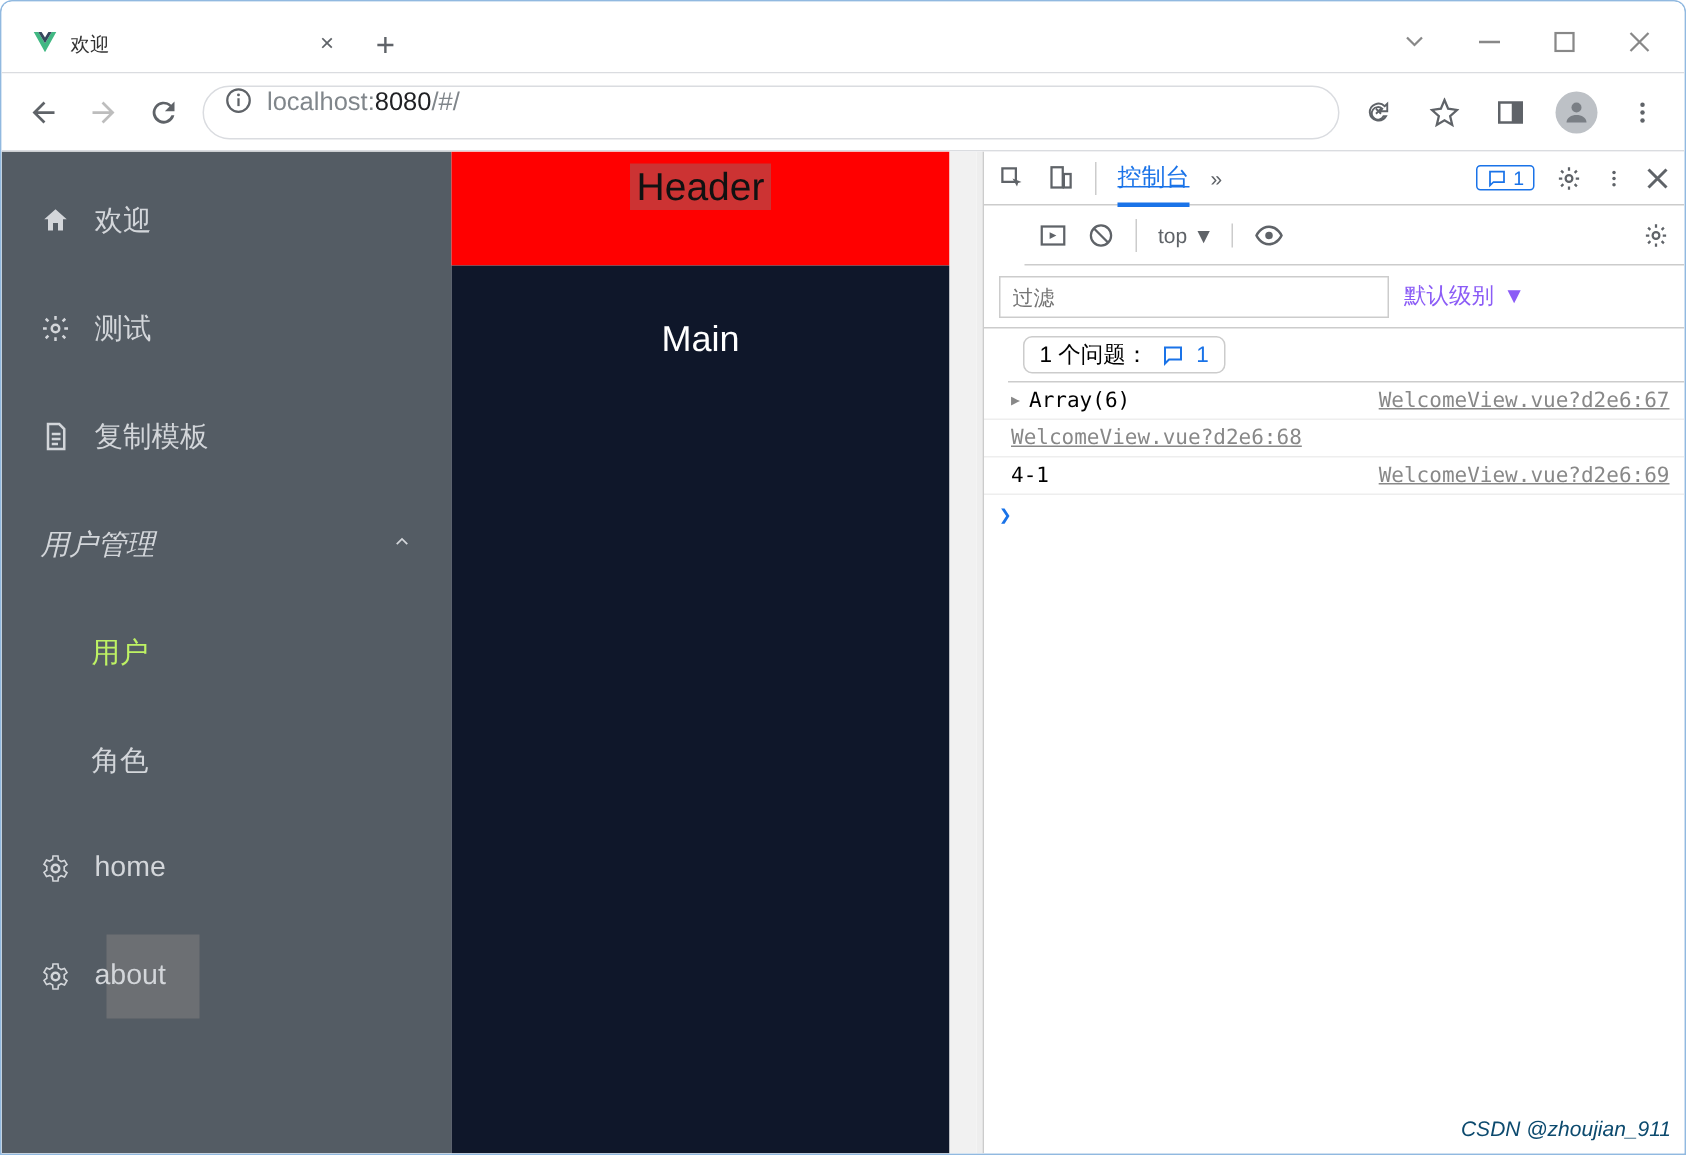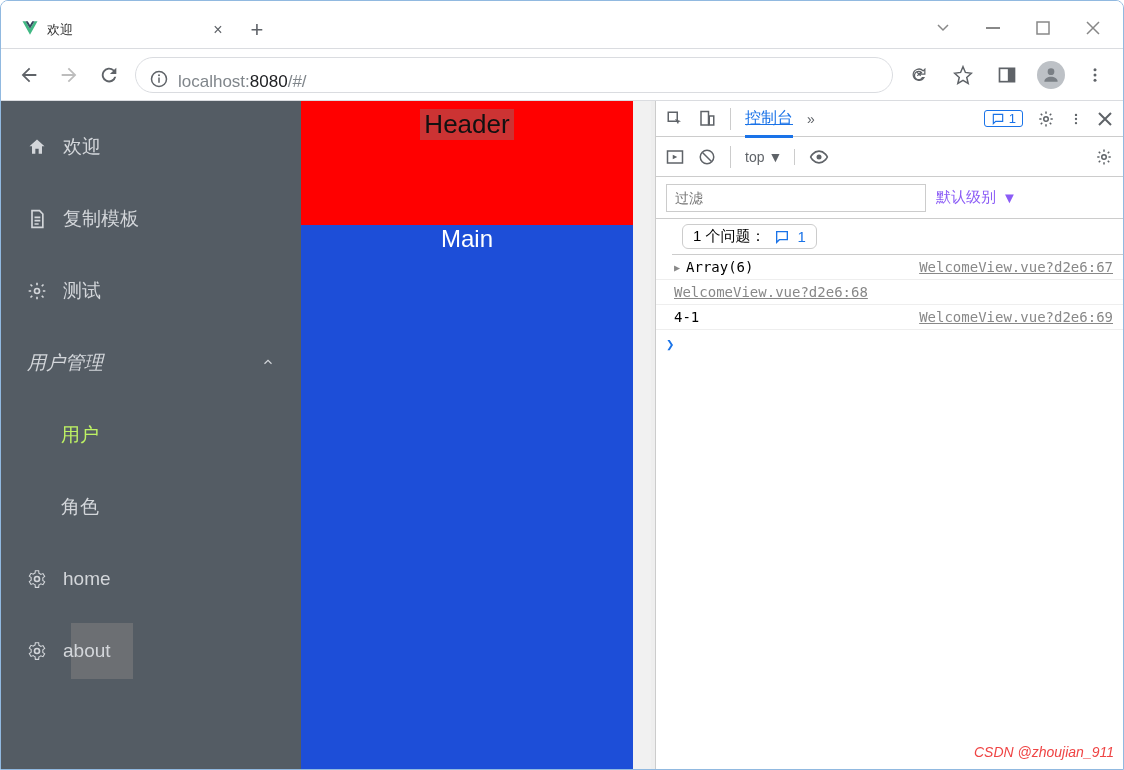--- a/index.html
+++ b/index.html
@@ -13,21 +13,21 @@
     .tab-title { font-size: 13px; color: #333; flex: 1; }
     .tab-close { color: #5f6368; font-size: 16px; cursor: pointer; width: 18px; height: 18px; display: flex; align-items: center; justify-content: center; border-radius: 50%; }
     .new-tab { width: 36px; height: 36px; display: flex; align-items: center; justify-content: center; color: #5f6368; font-size: 22px; cursor: pointer; }
     .window-controls { display: flex; align-items: center; gap: 30px; padding: 0 20px 10px 0; color: #666; }
     .win-ctrl { width: 20px; height: 20px; display: flex; align-items: center; justify-content: center; cursor: pointer; }
     
     
     .address-bar { height: 52px; background: #fff; display: flex; align-items: center; padding: 0 14px; gap: 12px; border-bottom: 1px solid #dadce0; }
     .nav-icon { color: #5f6368; cursor: pointer; width: 28px; height: 28px; display: flex; align-items: center; justify-content: center; }
     .nav-icon.disabled { color: #bdbdbd; }
-    .url-bar { flex: 1; height: 36px; border: 1px solid #dadce0; border-radius: 18px; display: flex; align-items: flex-end; padding: 0 14px; gap: 10px; background: #fff; }
+    .url-bar { flex: 1; height: 36px; border: 1px solid #dadce0; border-radius: 18px; display: flex; align-items: flex-start; padding: 0 14px; gap: 10px; background: #fff; }
     .info-icon { color: #5f6368; }
     .url-text { font-size: 17px; color: #202124; }
     .url-text .host { color: #202124; }
     .url-text .path { color: #80868b; }
     .action-icons { display: flex; gap: 16px; align-items: center; }
     .avatar { width: 28px; height: 28px; border-radius: 50%; background: #bdc1c6; display: flex; align-items: center; justify-content: center; }
     
     
     .content-row { flex: 1; display: flex; overflow: hidden; }
     
@@ -41,54 +41,54 @@
     .nav-item.level2 { padding-left: 60px; height: 72px; }
     .nav-item.active { color: #bef264; }
     .nav-item.parent { padding-left: 26px; justify-content: space-between; font-style: italic; }
     .nav-item.highlight { position: relative; }
     .nav-item.highlight::before { content: ""; position: absolute; left: 70px; top: 8px; width: 62px; height: 56px; background: rgba(128,128,128,0.55); }
     .nav-icon-svg { width: 20px; height: 20px; flex-shrink: 0; }
     .chevron { color: #d3d6da; }
     
     
     .page-main { flex: 1; display: flex; flex-direction: column; }
-    .page-header { height: 124px; background: #ff0000; display: flex; align-items: flex-start; justify-content: center; padding-top: 8px; }
+    .page-header { height: 76px; background: #ff0000; display: flex; align-items: flex-start; justify-content: center; padding-top: 8px; }
     .page-header-text { font-size: 26px; color: #111; background: rgba(128,128,128,0.4); padding: 0 4px; }
-    .page-body { flex: 1; background: #1d4ed8; display: flex; align-items: flex-start; justify-content: center; }
+    .page-body { flex: 1; background: #0f172a; display: flex; align-items: flex-start; justify-content: center; padding-top: 36px; }
     .page-body-text { font-size: 24px; color: #fff; }
     .page-scroll { width: 18px; background: #f1f1f1; display: flex; flex-direction: column; }
     .scroll-thumb { flex: 1; }
     
     
     .devtools { flex: 1; display: flex; flex-direction: column; border-left: 1px solid #ccc; background: #fff; font-size: 14px; }
     .dt-tabs { height: 36px; border-bottom: 1px solid #ccc; display: flex; align-items: center; padding: 0 10px; gap: 14px; }
     .dt-tab-btn { color: #5f6368; cursor: pointer; display: flex; align-items: center; gap: 4px; }
     .dt-tab-active { color: #1a73e8; border-bottom: 3px solid #1a73e8; padding-bottom: 6px; margin-bottom: -9px; font-size: 16px; text-decoration: underline; }
     .dt-issue-badge { border: 1px solid #1a73e8; border-radius: 3px; padding: 0 6px; color: #1a73e8; display: flex; align-items: center; gap: 4px; font-size: 13px; }
     .dt-spacer { flex: 1; }
     
-    .dt-toolbar { height: 40px; border-bottom: 1px solid #ccc; display: flex; align-items: center; padding: 0 10px; gap: 14px; }
+    .dt-toolbar { height: 40px; border-bottom: 1px solid #ccc; display: flex; align-items: center; padding: 0 10px; gap: 14px; margin-left: 27px; }
     .dt-select { color: #5f6368; display: flex; align-items: center; gap: 4px; border-right: 1px solid #ccc; padding-right: 12px; }
     .dt-sep { width: 1px; height: 22px; background: #ccc; }
     
     .dt-filter-row { height: 42px; border-bottom: 1px solid #ccc; display: flex; align-items: center; padding: 0 10px; gap: 10px; }
     .dt-filter-input { flex: 1; max-width: 260px; height: 28px; border: 1px solid #ccc; padding: 0 8px; font-size: 14px; color: #999; }
     .dt-level { color: #8b5cf6; display: flex; align-items: center; gap: 6px; font-size: 15px; }
     
     .dt-issues-row { height: 36px; border-bottom: 1px solid #ccc; display: flex; align-items: center; padding: 0 10px; gap: 8px; margin-left: 16px; }
     .dt-issues-inner { border: 1px solid #ccc; border-radius: 6px; padding: 2px 10px; display: flex; align-items: center; gap: 8px; font-size: 15px; }
     
     .dt-console { flex: 1; font-family: Menlo, Consolas, monospace; font-size: 14px; overflow-y: auto; }
     .dt-log-row { display: flex; padding: 4px 10px 4px 18px; border-bottom: 1px solid #eee; }
     .dt-log-msg { flex: 1; display: flex; align-items: center; gap: 6px; }
     .dt-log-src { color: #888; text-decoration: underline; }
     .dt-caret { color: #888; font-size: 10px; }
     .dt-prompt { padding: 6px 10px; color: #1a73e8; font-weight: bold; }
     
-    .watermark { position: absolute; bottom: 10px; right: 10px; color: #ef4444; font-size: 14px; font-style: italic; pointer-events: none; }
+    .watermark { position: absolute; bottom: 10px; right: 10px; color: #0c4a6e; font-size: 14px; font-style: italic; pointer-events: none; }
   </style>
 </head>
 <body>
 
 <div class="title-bar">
   <div class="tabs">
     <div class="tab">
       <span class="tab-vue-icon">
         <svg viewBox="0 0 24 24">
             <path fill="#41b883" d="M2 3h4l6 10L18 3h4L12 21 2 3z"></path>
@@ -189,31 +189,31 @@
     <div class="page-inner">
       <div class="sidebar">
         <div class="nav-item">
           <svg class="nav-icon-svg" viewBox="0 0 24 24">
               <path d="M12 3l9 8h-3v9h-4v-6h-4v6H6v-9H3z" fill="#d3d6da"></path>
             </svg>
           <span>欢迎</span>
         </div>
         <div class="nav-item">
           <svg class="nav-icon-svg" viewBox="0 0 24 24">
+              <circle cx="12" cy="12" r="3" fill="none" stroke="#d3d6da" stroke-width="2"></circle>
+              <path d="M12 2v3m0 14v3M4.2 4.2l2.1 2.1m11.4 11.4l2.1 2.1M2 12h3m14 0h3M4.2 19.8l2.1-2.1m11.4-11.4l2.1-2.1" stroke="#d3d6da" stroke-width="2"></path>
+            </svg>
+          <span>测试</span>
+        </div>
+        <div class="nav-item">
+          <svg class="nav-icon-svg" viewBox="0 0 24 24">
               <path d="M6 2h9l4 4v16H6z" fill="none" stroke="#d3d6da" stroke-width="2"></path>
               <path d="M9 10h7M9 14h7M9 18h5" stroke="#d3d6da" stroke-width="2"></path>
             </svg>
           <span>复制模板</span>
-        </div>
-        <div class="nav-item">
-          <svg class="nav-icon-svg" viewBox="0 0 24 24">
-              <circle cx="12" cy="12" r="3" fill="none" stroke="#d3d6da" stroke-width="2"></circle>
-              <path d="M12 2v3m0 14v3M4.2 4.2l2.1 2.1m11.4 11.4l2.1 2.1M2 12h3m14 0h3M4.2 19.8l2.1-2.1m11.4-11.4l2.1-2.1" stroke="#d3d6da" stroke-width="2"></path>
-            </svg>
-          <span>测试</span>
         </div>
         <div class="nav-item parent">
           <span>用户管理</span>
           <span class="chevron"><svg width="14" height="14" viewBox="0 0 24 24">
                 <path d="M6 15l6-6 6 6" fill="none" stroke="#d3d6da" stroke-width="2"></path>
               </svg></span>
         </div>
         <div class="nav-item level2 active">
           <span>用户</span>
         </div>

